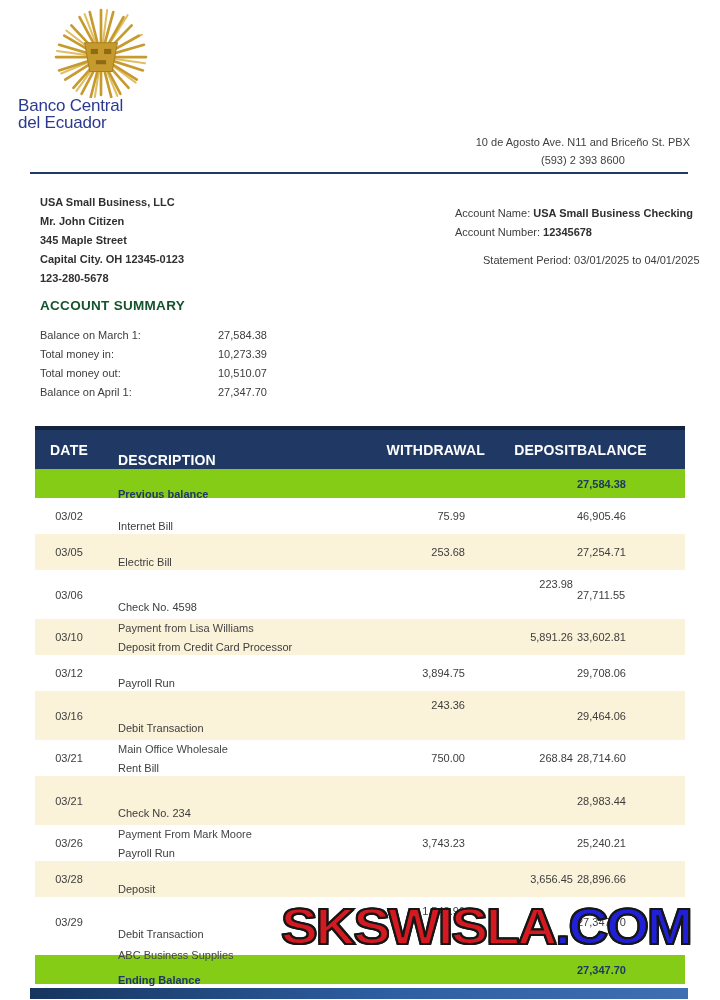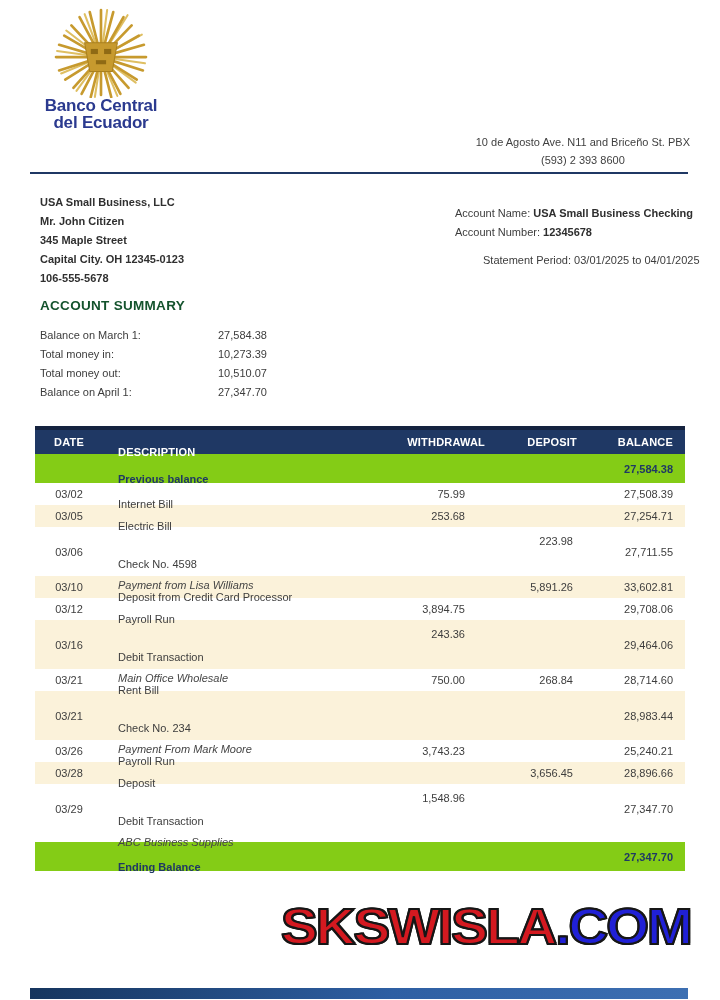--- a/index.html
+++ b/index.html
@@ -1,22 +1,22 @@
 <!DOCTYPE html>
 <html><head>
 <meta charset="utf-8">
 <style>
   * { margin:0; padding:0; box-sizing:border-box; }
   body { background:#ffffff; font-family:"Liberation Sans", sans-serif; }
   .page { position:relative; width:720px; height:1000px; background:#ffffff; overflow:hidden; margin:0 auto; }
 
   
   .logo-wrap { position:absolute; left:34px; top:6px; width:134px; height:92px; }
-  .brand-text { position:absolute; left:18px; top:97px; width:166px; text-align:center;
-    color:#2b3a8f; font-weight:bold; font-size:17px; line-height:17px; letter-spacing:-0.2px; }
+  .brand-text { position:absolute; left:18px; top:97px; width:166px; 
+    color:#2b3a8f; font-weight:normal; font-size:17px; line-height:17px; letter-spacing:-0.2px; }
   .addr { position:absolute; right:30px; top:133px; text-align:center; font-size:11px;
     line-height:18px; color:#3f3f3f; }
   .header-rule { position:absolute; left:30px; top:172px; width:658px; height:2px; background:#1f3864; }
 
   
   .customer { position:absolute; left:40px; top:193px; font-size:11px; font-weight:bold;
     line-height:19px; color:#303030; }
   .acct { position:absolute; left:455px; top:204px; font-size:11px; line-height:19px; color:#3c3c3c; }
   .acct b { color:#2e2e2e; }
   .acct .period { margin-top:9px;margin-left:28px; }
@@ -24,36 +24,36 @@
   
   .summary-title { position:absolute; left:40px; top:298px; font-size:13.5px; font-weight:bold;
     color:#14532d; letter-spacing:0.3px; }
   .summary { position:absolute; left:40px; top:326px; font-size:11px; line-height:19px; color:#3c3c3c; }
   .summary .srow { display:flex; }
   .summary .slabel { width:178px; }
 
   
   .txn-table { position:absolute; left:35px; top:426px; width:650px; font-size:11px; color:#3d3d3d; }
   .trow { display:flex; align-items:center; }
-  .thead { background:#1f3864; border-top:4px solid #15233f; height:28px; color:#ffffff;
-    font-weight:bold; font-size:11px; letter-spacing:0.2px; }
+  .thead { background:#1f3864; border-top:4px solid #15233f; height:43px; color:#ffffff;
+    font-weight:bold; font-size:14px; letter-spacing:0.2px; }
   .gold { background:#84cc16; height:29px; font-weight:bold; color:#1f3864; }
   .cream { background:#fbf2da; }
-  .h1 { height:22px; }
+  .h1 { height:36px; }
   .h2 { height:49px; }
   .c-date { width:68px; text-align:center; }
   .c-desc { flex:1; padding-left:15px;margin-top:20px; }
   .c-wd  { width:110px; text-align:right; padding-right:20px; }
   .c-dep { width:92px;  text-align:right; padding-right:4px; }
-  .c-bal { width:108px; text-align:right; padding-right:12px; }
+  .c-bal { width:108px; padding-right:12px; }
   .thead .c-wd { padding-right:0; }
   .thead .c-dep { padding-right:0; }
   .h2 .c-desc, .h2 .c-wd, .h2 .c-dep { align-self:flex-start; padding-top:8px; }
   .desc-main { line-height:14px; padding-top:2px; }
-  .desc-sub { font-style:italic; line-height:14px; padding-top:7px; color:#454545; }
+  .desc-sub { line-height:14px; padding-top:7px; color:#454545; }
   .gap { height:9px; background:#ffffff; }
   .gold .c-bal { font-weight:bold; }
 
   
   .watermark { position:absolute; left:281px; top:897px; font-size:55px; font-weight:bold;
     letter-spacing:-2px; white-space:nowrap; transform:scaleY(0.92); transform-origin:top left; }
   .wm-red  { color:#d41920; -webkit-text-stroke:2.2px #161616;
     text-shadow:1px 1px 0 #161616,-1px 1px 0 #161616,1px -1px 0 #161616,-1px -1px 0 #161616; }
   .wm-blue { color:#2020d6; -webkit-text-stroke:2.2px #161616;
     text-shadow:1px 1px 0 #161616,-1px 1px 0 #161616,1px -1px 0 #161616,-1px -1px 0 #161616; }
@@ -122,21 +122,21 @@
     <div>10 de Agosto Ave. N11 and Briceño St. PBX</div>
     <div>(593) 2 393 8600</div>
   </div>
   <div class="header-rule"></div>
 
   <div class="customer">
     <div>USA Small Business, LLC</div>
     <div>Mr. John Citizen</div>
     <div>345 Maple Street</div>
     <div>Capital City. OH 12345-0123</div>
-    <div>106-555-5678</div>
+    <div>123-280-5678</div>
   </div>
 
   <div class="acct">
     <div><span>Account Name: </span><b>USA Small Business Checking</b></div>
     <div><span>Account Number: </span><b>12345678</b></div>
     <div class="period"><span>Statement Period: </span><span>03/01/2025 to 04/01/2025</span></div>
   </div>
 
   <div class="summary-title">ACCOUNT SUMMARY</div>
   <div class="summary">
@@ -173,21 +173,21 @@
       <div class="c-wd"></div>
       <div class="c-dep"></div>
       <div class="c-bal">27,584.38</div>
     </div>
 
     <div class="trow h1">
       <div class="c-date">03/02</div>
       <div class="c-desc">Internet Bill</div>
       <div class="c-wd">75.99</div>
       <div class="c-dep"></div>
-      <div class="c-bal">27,508.39</div>
+      <div class="c-bal">46,905.46</div>
     </div>
 
     <div class="trow h1 cream">
       <div class="c-date">03/05</div>
       <div class="c-desc">Electric Bill</div>
       <div class="c-wd">253.68</div>
       <div class="c-dep"></div>
       <div class="c-bal">27,254.71</div>
     </div>
 

